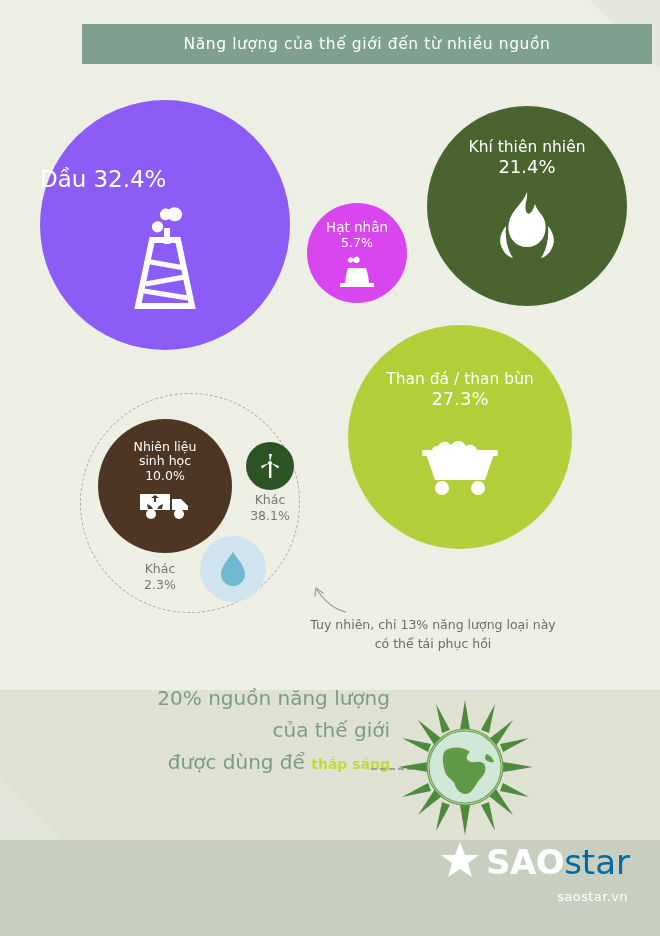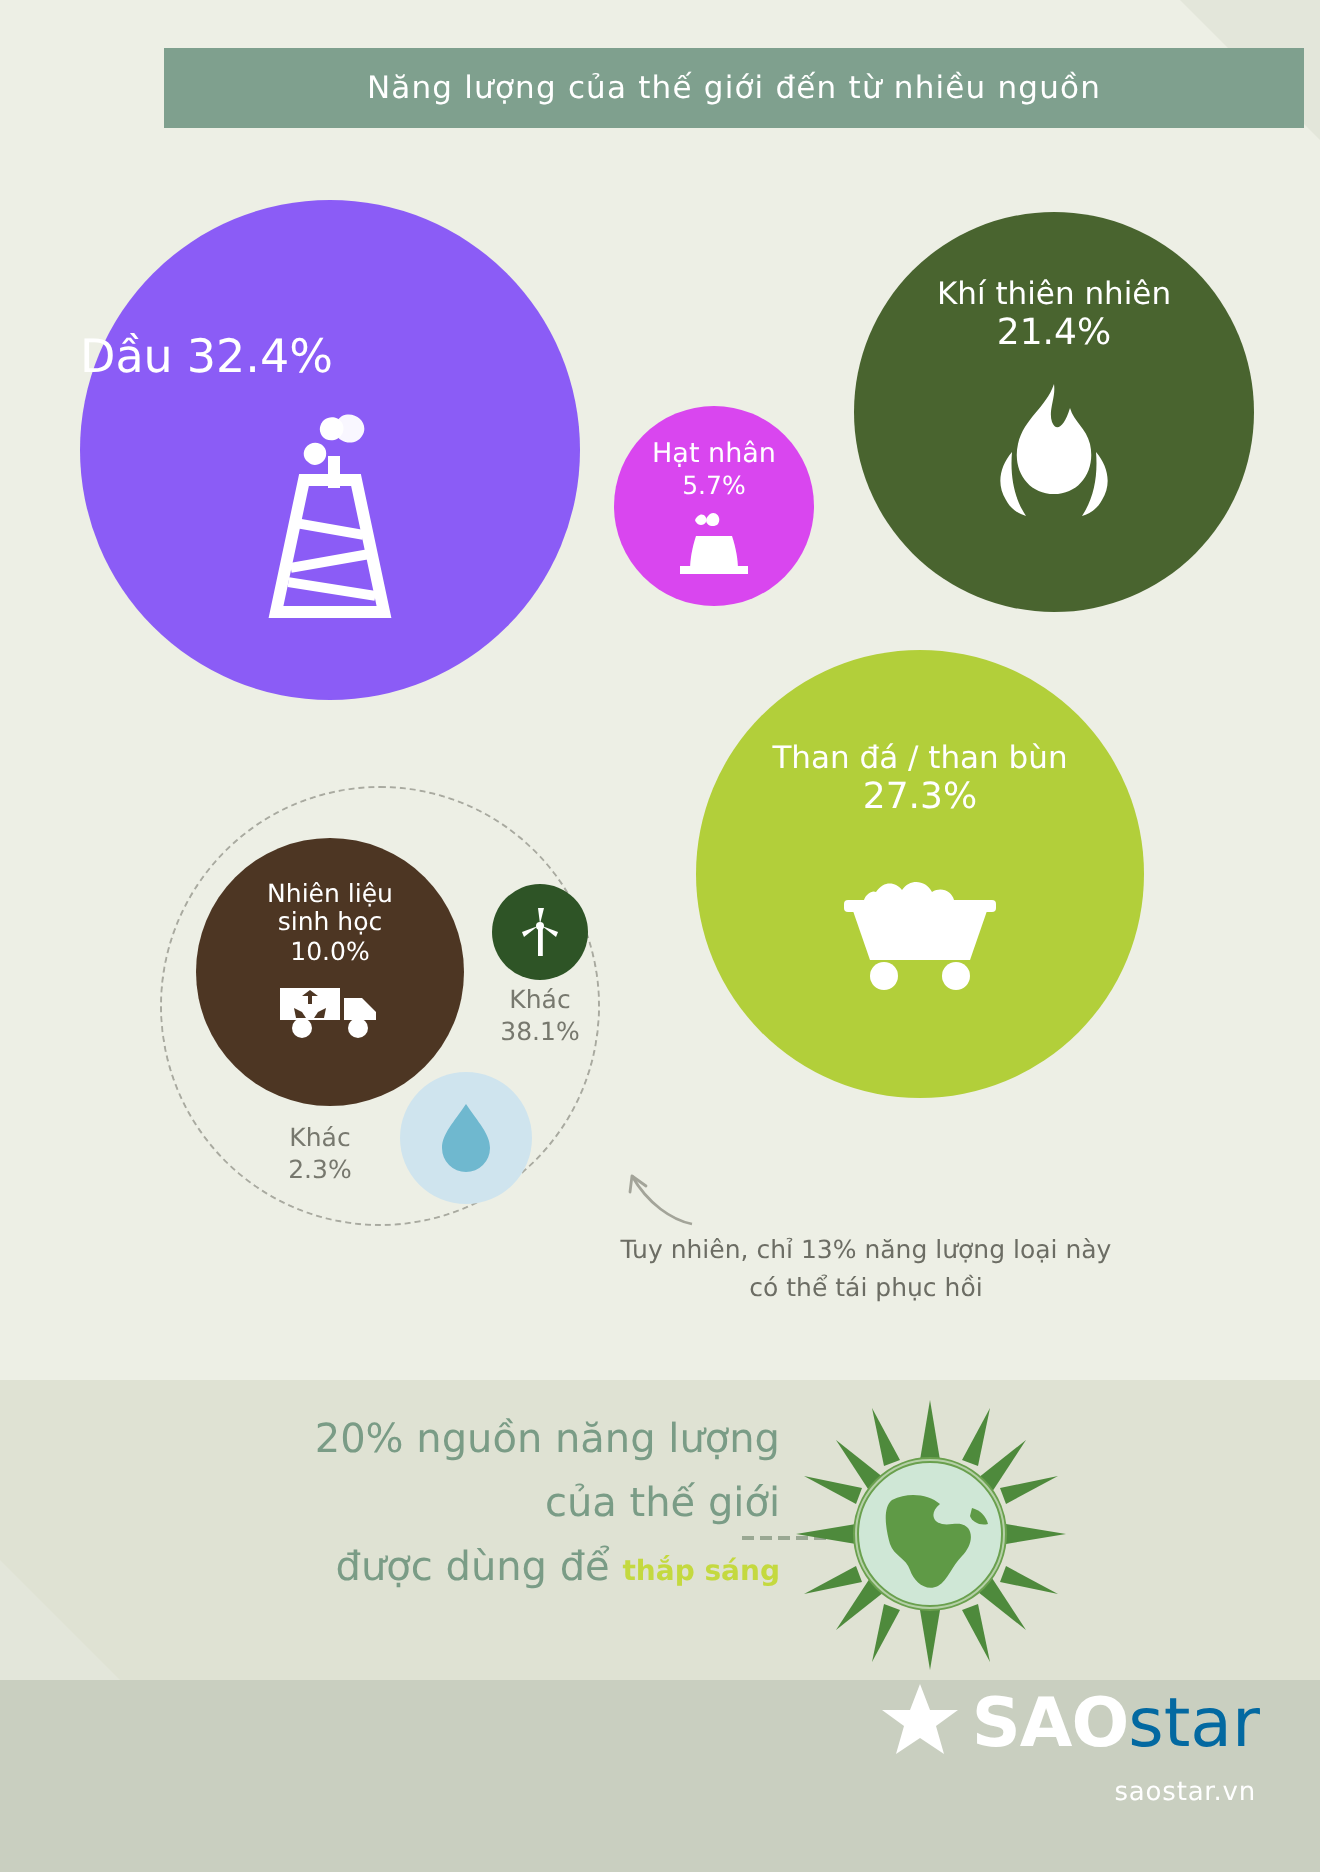--- a/index.html
+++ b/index.html
@@ -156,21 +156,21 @@
 
   
   #footer-panel {
     position: absolute;
     left: 0; top: 690px;
     width: 660px; height: 150px;
     background: #dfe2d3;
   }
   #footer-text {
     position: absolute;
-    left: 30px; top: 703px;
+    left: 30px; top: 682px;
     width: 360px;
     text-align: right;
     color: #7a9c86;
     font-size: 20px;
     line-height: 1.6;
   }
   #footer-text .hl {
     color: #c4d93f;
     font-weight: bold;
     font-size: 14px;

